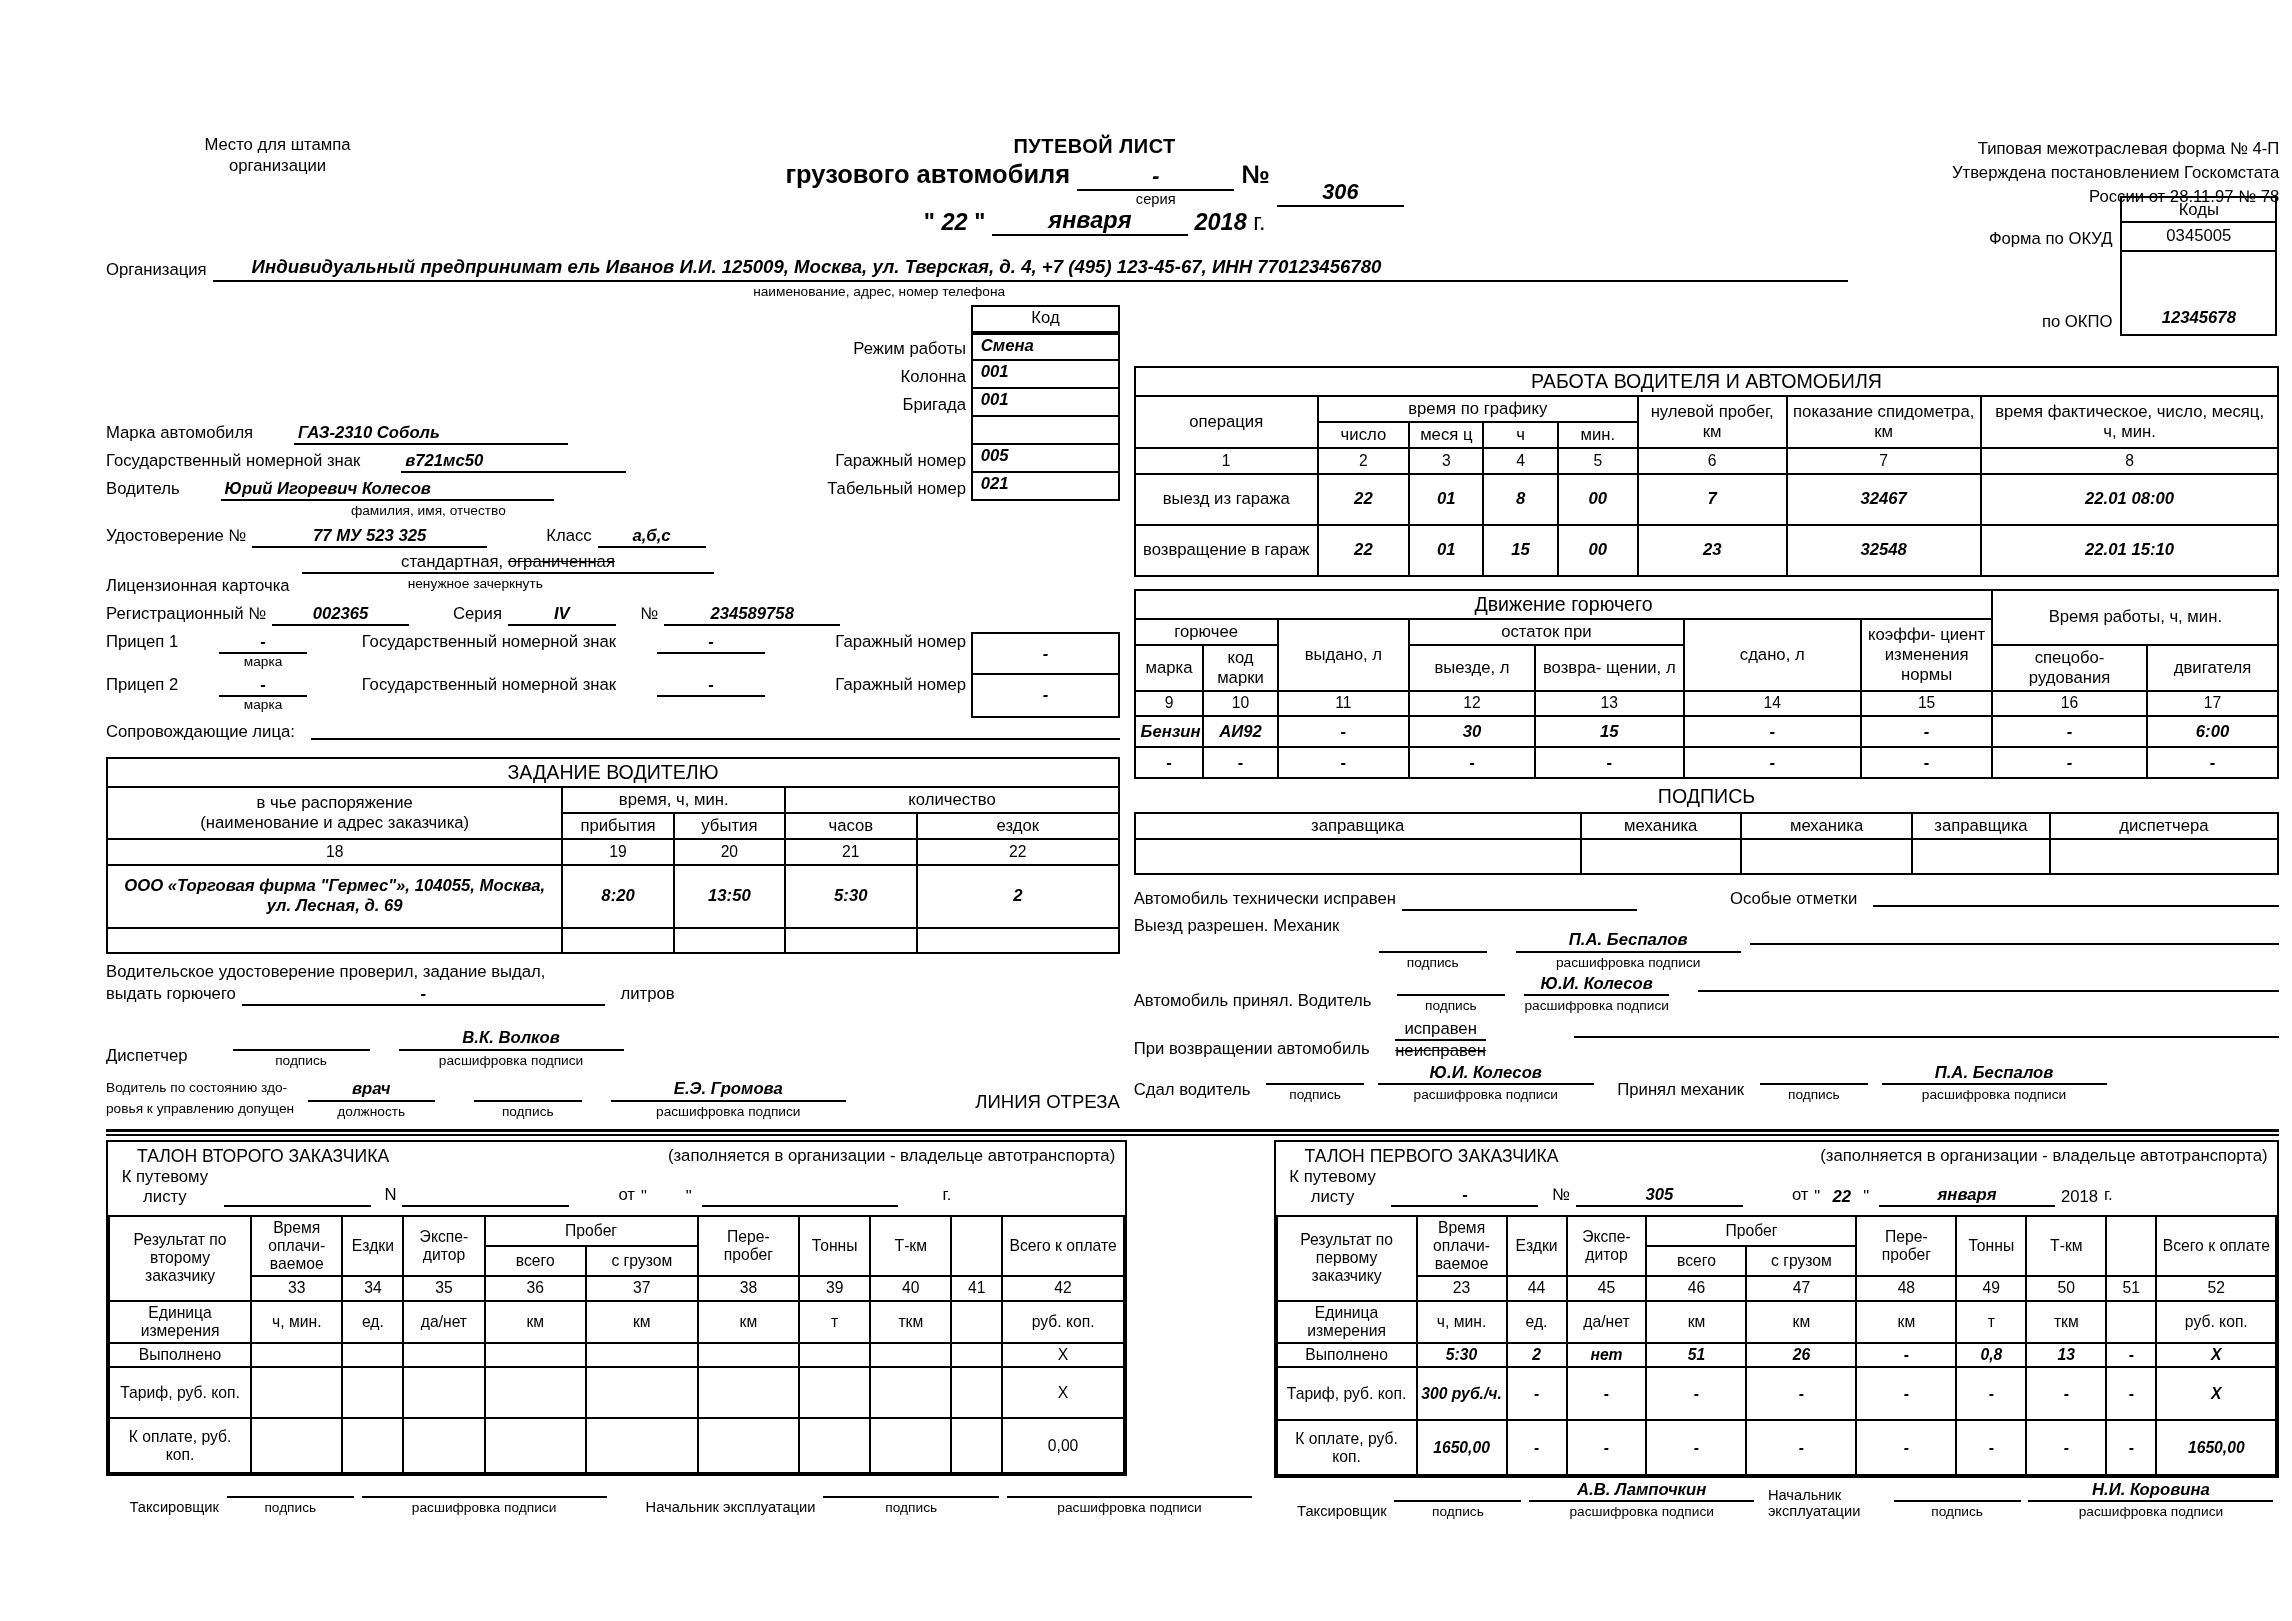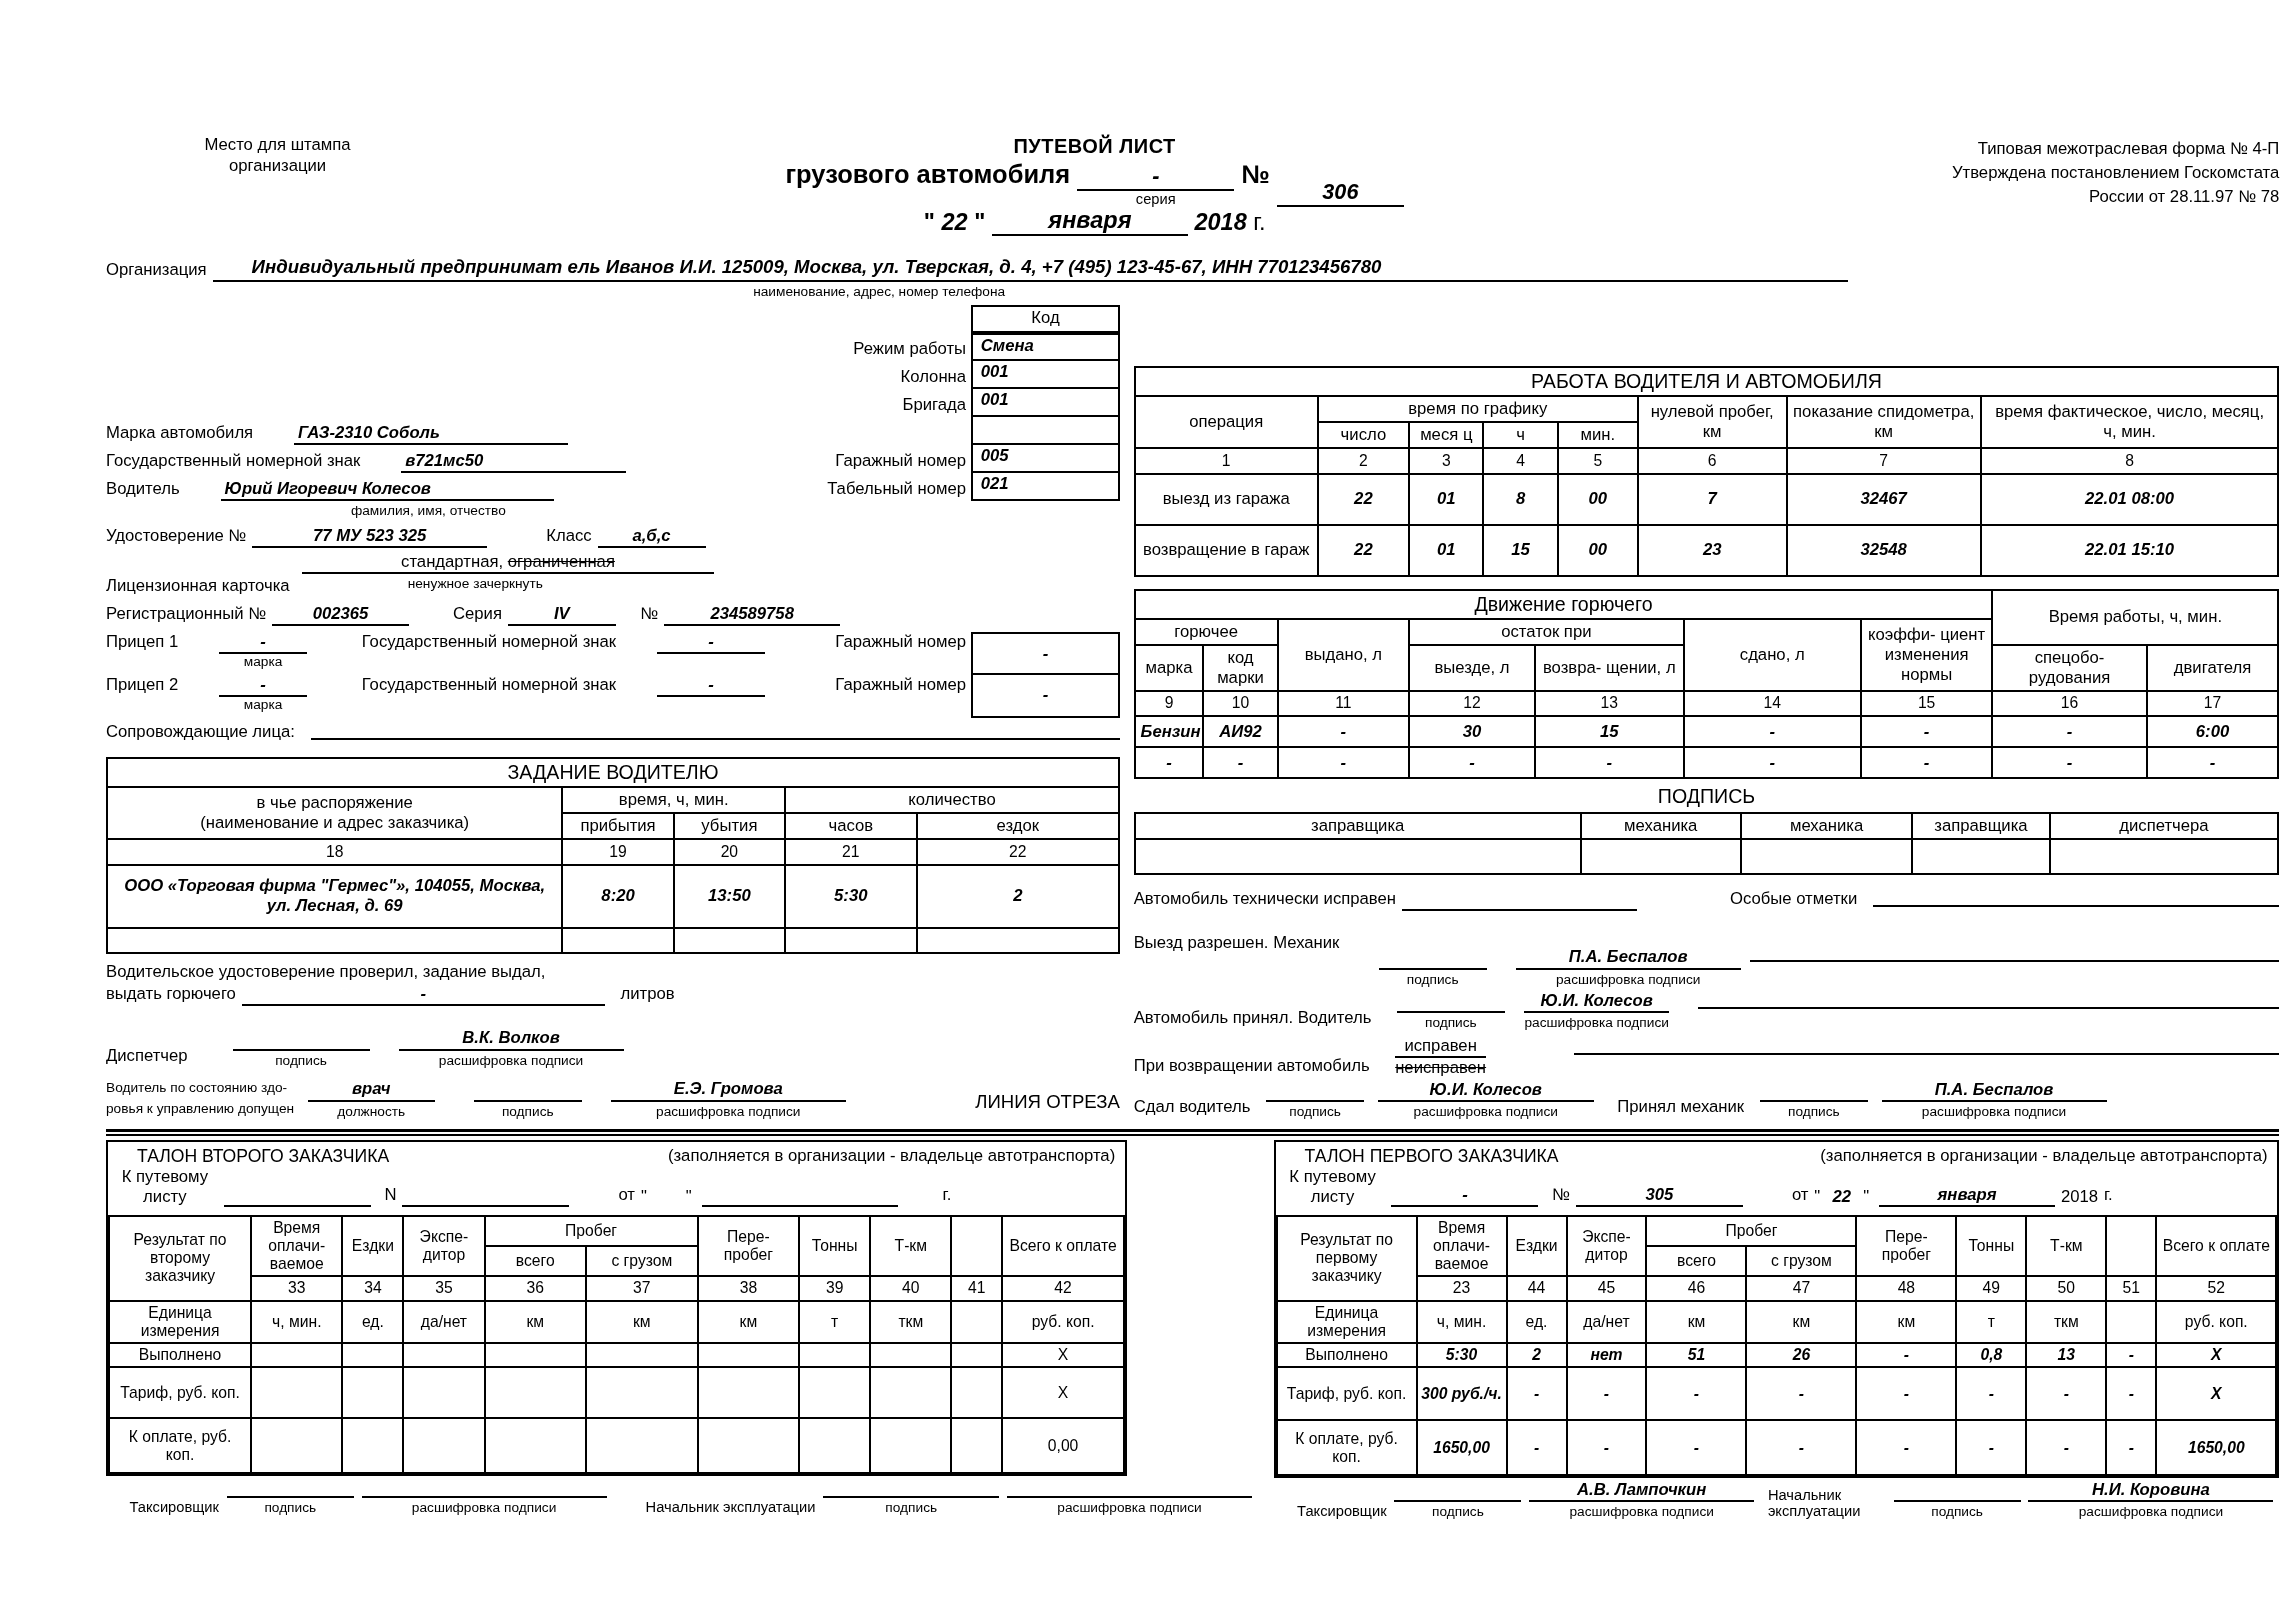--- a/index.html
+++ b/index.html
@@ -126,20 +126,33 @@
         <span style="font-weight:normal">г.</span>
       </div>
     </div>
     <div class="formnote">
       <div>Типовая межотраслевая форма № 4-П</div>
       <div>Утверждена постановлением Госкомстата</div>
       <div>России от 28.11.97 № 78</div>
     </div>
   </div>
 
+  <div class="codes">
+    <div class="codes-line">
+      <div class="cbox">Коды</div>
+    </div>
+    <div class="codes-line">
+      <span class="codes-lab">Форма по ОКУД</span>
+      <div class="cbox v1">0345005</div>
+    </div>
+    <div class="codes-line">
+      <span class="codes-lab">по ОКПО</span>
+      <div class="cbox v2 fill">12345678</div>
+    </div>
+  </div>
 
   <div class="orgline">
     <span class="lab">Организация</span>
     <span class="orgval fill">Индивидуальный предпринимат ель Иванов И.И. 125009, Москва, ул. Тверская, д. 4, +7 (495) 123-45-67, ИНН 770123456780</span>
   </div>
   <div class="orgcap cap">наименование, адрес, номер телефона</div>
 
   <div class="main">
 
     <div class="lcol">
@@ -499,21 +512,21 @@
       </tbody>
         </table>
 
       <div class="rline">
         <span class="lab">Автомобиль технически исправен</span>
         <span class="ul" style="width:235px;border-bottom:2.9px solid #000"></span>
         <span class="lab" style="margin-left:93px">Особые отметки</span>
         <span class="flexline"></span>
       </div>
 
-      <div style="margin-top:22px">Выезд разрешен. Механик</div>
+      <div style="margin-top:5px">Выезд разрешен. Механик</div>
       <div class="rline" style="margin-top:-5.9px">
         <span class="sg" style="margin-left:245px">
           <span class="nm"></span>
             <span class="ln" style="width:108px"></span>
           <span class="cap">подпись</span>
         </span>
         <span class="sg" style="margin-left:29px">
           <span class="nm fill">П.А. Беспалов</span>
             <span class="ln" style="width:225px"></span>
           <span class="cap">расшифровка подписи</span>

